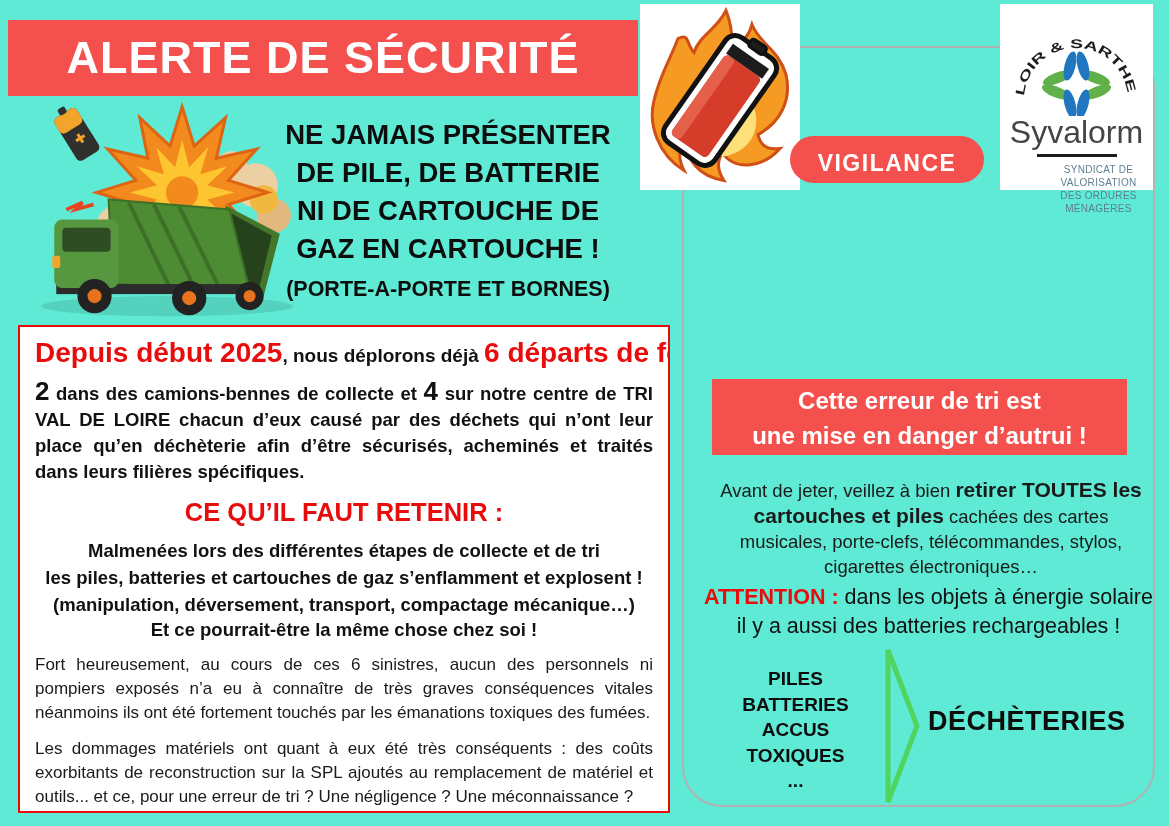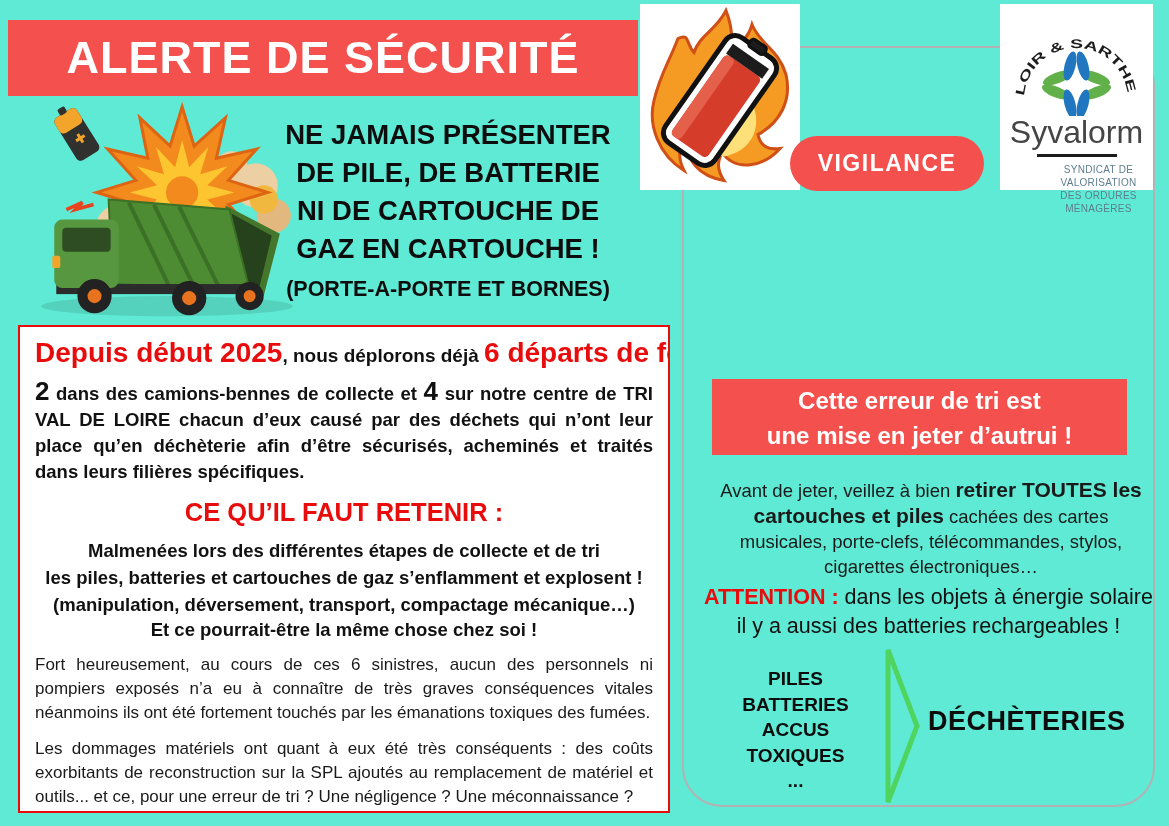--- a/index.html
+++ b/index.html
@@ -36,21 +36,21 @@
   .para{margin-top:12px;font-size:17px;line-height:24px;text-align:justify;color:#1a1a1a;}
 
   
   .panel{position:absolute;left:682px;top:46px;width:473px;height:761px;border:2px solid #b3b1b3;
          border-radius:40px;box-sizing:border-box;background:transparent;}
   .logo{position:absolute;left:1000px;top:4px;width:153px;height:186px;background:#fff;text-align:center;}
   .logo-name{font-size:32px;color:#454545;margin-top:-4px;line-height:32px;}
   .logo-rule{width:80px;height:3px;background:#1c1c1c;margin:6px auto 6px auto;}
   .logo-sub{font-size:10px;color:#5d7e90;line-height:13px;letter-spacing:0.3px;margin-left:44px;}
 
-  .pill{position:absolute;left:790px;top:136px;width:194px;height:55px;background:#f4514e;
+  .pill{position:absolute;left:790px;top:136px;width:194px;height:47px;background:#f4514e;
         border-radius:28px;color:#fff;font-weight:bold;font-size:23px;line-height:55px;
         text-align:center;letter-spacing:1.5px;}
 
   .interdit{position:absolute;left:727px;top:202px;width:418px;font-weight:bold;
             font-size:19.5px;line-height:26.5px;color:#0d0d0d;}
   .interdit .it{font-style:italic;}
   .ecrasees{position:absolute;left:706px;top:287px;width:450px;text-align:center;
             font-size:16.5px;line-height:21.5px;color:#1a1a1a;}
   .danger{position:absolute;left:712px;top:379px;width:415px;height:76px;background:#f4514e;
           color:#fff;font-weight:bold;font-size:24px;line-height:35px;text-align:center;
@@ -174,21 +174,21 @@
     <div class="logo-sub">SYNDICAT DE VALORISATION</div>
     <div class="logo-sub">DES ORDURES MÉNAGÈRES</div>
   </div>
 
   <div class="pill">VIGILANCE</div>
 
 
 
   <div class="danger">
     <div>Cette erreur de tri est</div>
-    <div>une mise en jeter d’autrui !</div>
+    <div>une mise en danger d’autrui !</div>
   </div>
 
   <div class="avant">
     <span>Avant de jeter, veillez à bien </span><span class="bold">retirer TOUTES les cartouches et piles</span><span> cachées des cartes musicales, porte-clefs, télécommandes, stylos, cigarettes électroniques…</span>
   </div>
 
   <div class="attention">
     <span class="label">ATTENTION :</span><span> dans les objets à énergie solaire il y a aussi des batteries rechargeables !</span>
   </div>
 

